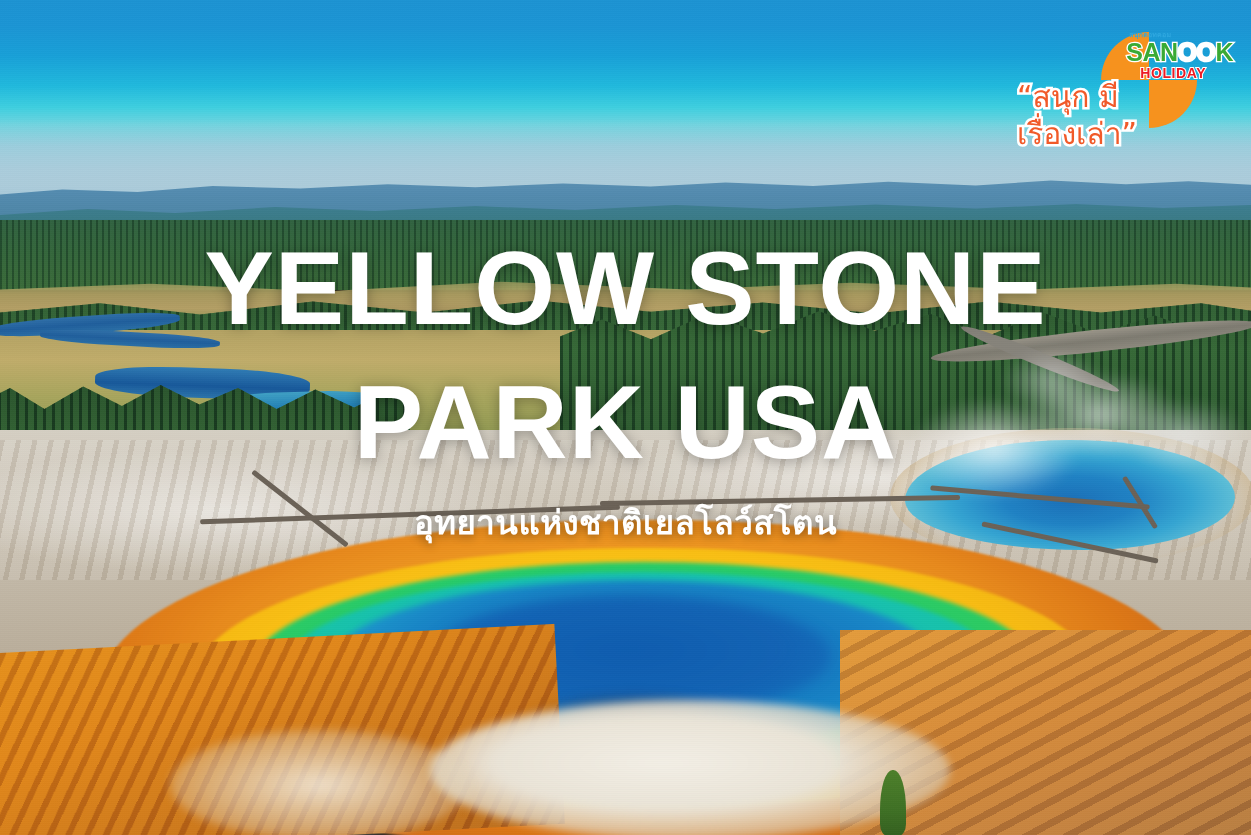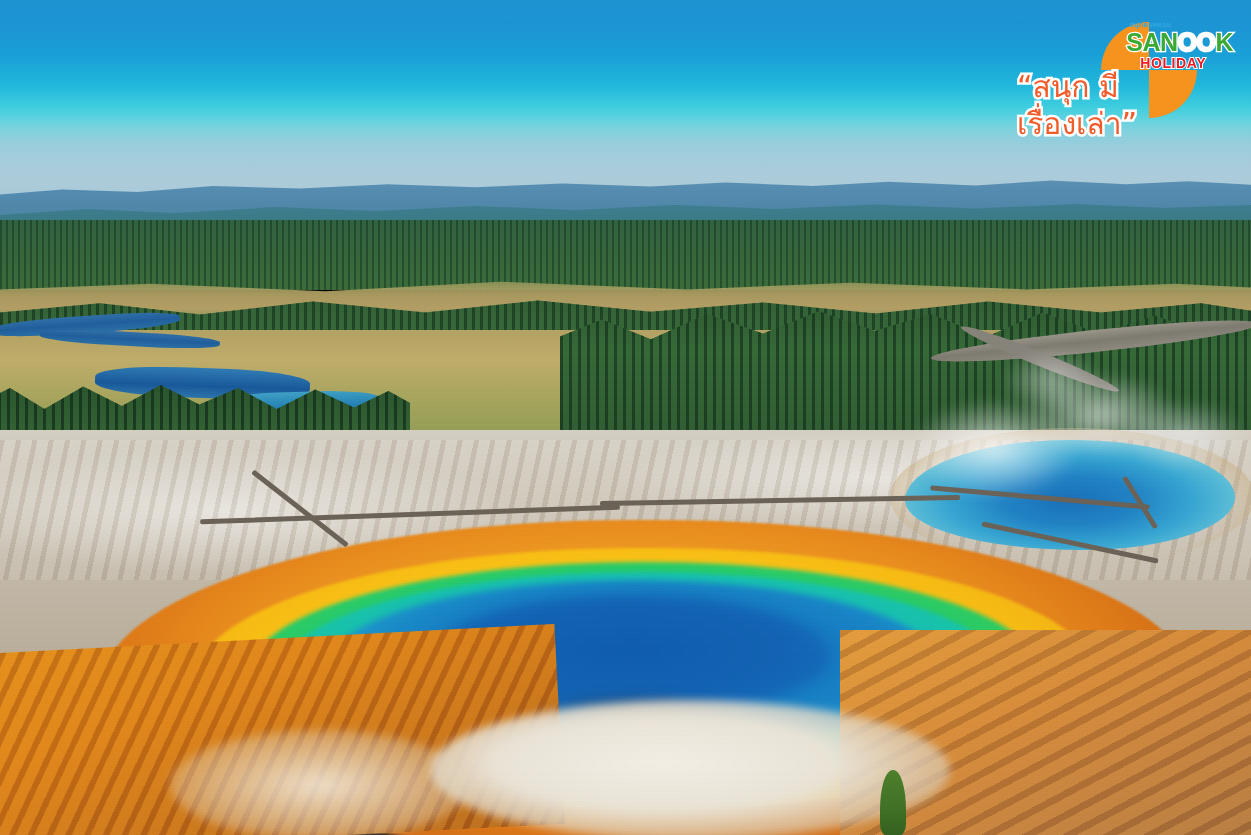--- a/index.html
+++ b/index.html
@@ -291,21 +291,21 @@
     font-weight:bold;
     font-size:33px;
     letter-spacing:.5px;
     text-shadow:0 2px 10px rgba(0,0,0,.42);
     white-space:nowrap;
   }
 
   
   #logo {
     position:absolute;
-    right:12px; top:8px;
+    right:12px; top:18px;
     width:228px; height:148px;
     z-index:30;
   }
   #pinwheel { position:absolute; right:42px; top:14px; width:96px; height:96px; }
   .quad { position:absolute; width:48px; height:48px; background:#F6921E; }
   #quad-tl { left:0;    top:0;    border-radius:48px 0 0 0; }
   #quad-br { left:48px; top:48px; border-radius:0 0 48px 0; }
 
   #sanook-mark {
     position:absolute; right:6px; top:14px;
@@ -408,20 +408,25 @@
 
   <div class="layer walk" id="walk1"></div>
   <div class="layer walk" id="walk2"></div>
   <div class="layer walk" id="walk3"></div>
   <div class="layer walk" id="walk4"></div>
   <div class="layer walk" id="walk5"></div>
   <div class="layer walk" id="walk6"></div>
 
   <div class="layer" id="grain"></div>
 
+  <div id="title-block">
+    <div class="title-line" id="title-line-1">YELLOW STONE</div>
+    <div class="title-line" id="title-line-2">PARK USA</div>
+    <div id="subtitle-th">อุทยานแห่งชาติเยลโลว์สโตน</div>
+  </div>
 
   <div id="logo">
 
     <div id="pinwheel">
       <div class="quad" id="quad-tl"></div>
       <div class="quad" id="quad-br"></div>
     </div>
 
     <div id="sanook-mark">
       <div id="sanook-sub-th">สนุกดอทคอม</div>

